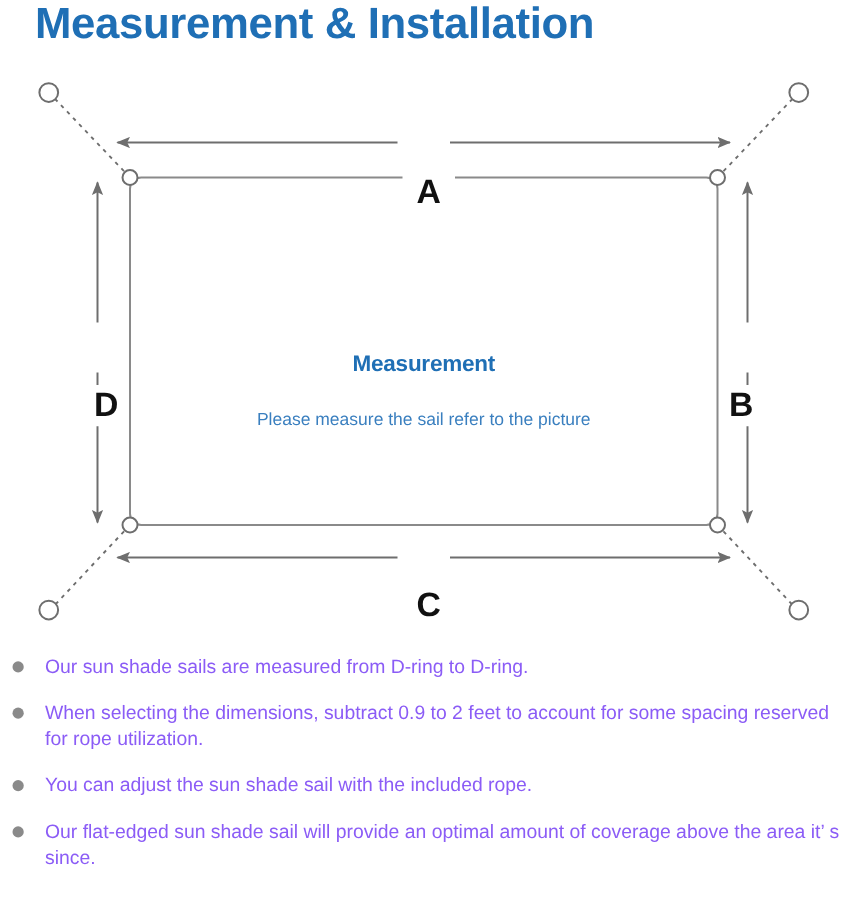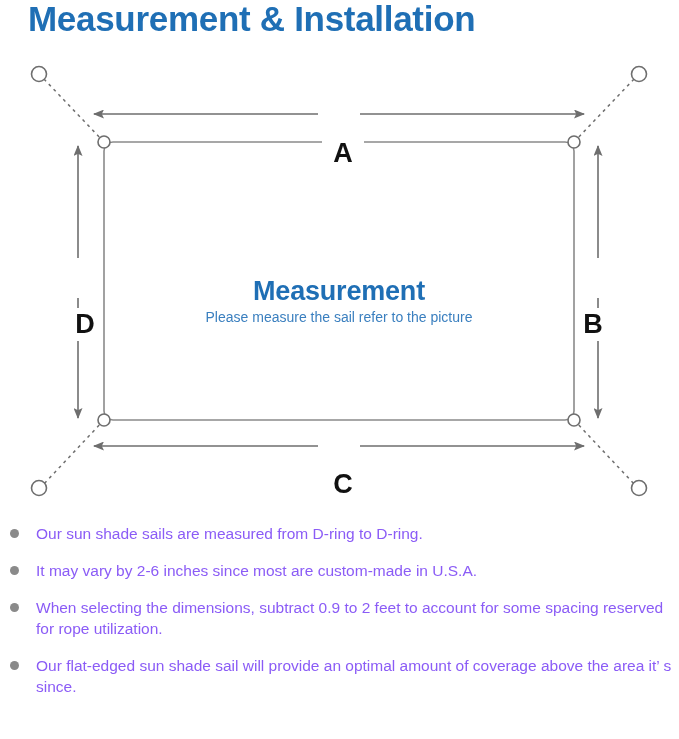--- a/index.html
+++ b/index.html
@@ -39,25 +39,25 @@
   #label-a{left:322px;top:94px;width:34px;padding:0 4px;}
   #label-b{left:578px;top:262px;width:30px;padding:3px 0;}
   #label-c{left:322px;top:425px;width:34px;padding:0 4px;}
   #label-d{left:69px;top:262px;width:32px;padding:3px 0;}
   #center-block{
     position:absolute;
     left:104px;top:229px;width:470px;
     text-align:center;
   }
   #center-title{
-    font-size:27px;font-weight:bold;color:#1f6fb5;
+    font-size:18px;font-weight:bold;color:#1f6fb5;
     line-height:32px;letter-spacing:-0.2px;
   }
   #center-sub{
-    font-size:14px;color:#3a7fbf;line-height:20px;margin-top:0;
+    font-size:14px;color:#3a7fbf;line-height:20px;margin-top:18px;
   }
   #notes{
     position:absolute;
     left:0;top:523px;width:679px;
   }
   .note{
     position:relative;
     padding-left:36px;
     margin-bottom:16px;
     font-size:15.5px;
@@ -128,23 +128,23 @@
   </div>
 </div>
 
 <div id="notes">
   <div class="note">
     <span class="bullet"></span>
     <span class="note-text">Our sun shade sails are measured from D-ring to D-ring.</span>
   </div>
   <div class="note">
     <span class="bullet"></span>
-    <span class="note-text">It may vary by 2-6 inches since most are custom-made in U.S.A.</span>
+    <span class="note-text">When selecting the dimensions, subtract 0.9 to 2 feet to account for some spacing reserved for rope utilization.</span>
   </div>
   <div class="note">
     <span class="bullet"></span>
-    <span class="note-text">When selecting the dimensions, subtract 0.9 to 2 feet to account for some spacing reserved for rope utilization.</span>
+    <span class="note-text">You can adjust the sun shade sail with the included rope.</span>
   </div>
   <div class="note">
     <span class="bullet"></span>
     <span class="note-text">Our flat-edged sun shade sail will provide an optimal amount of coverage above the area it’ s since.</span>
   </div>
 </div>
 
 </body></html>

